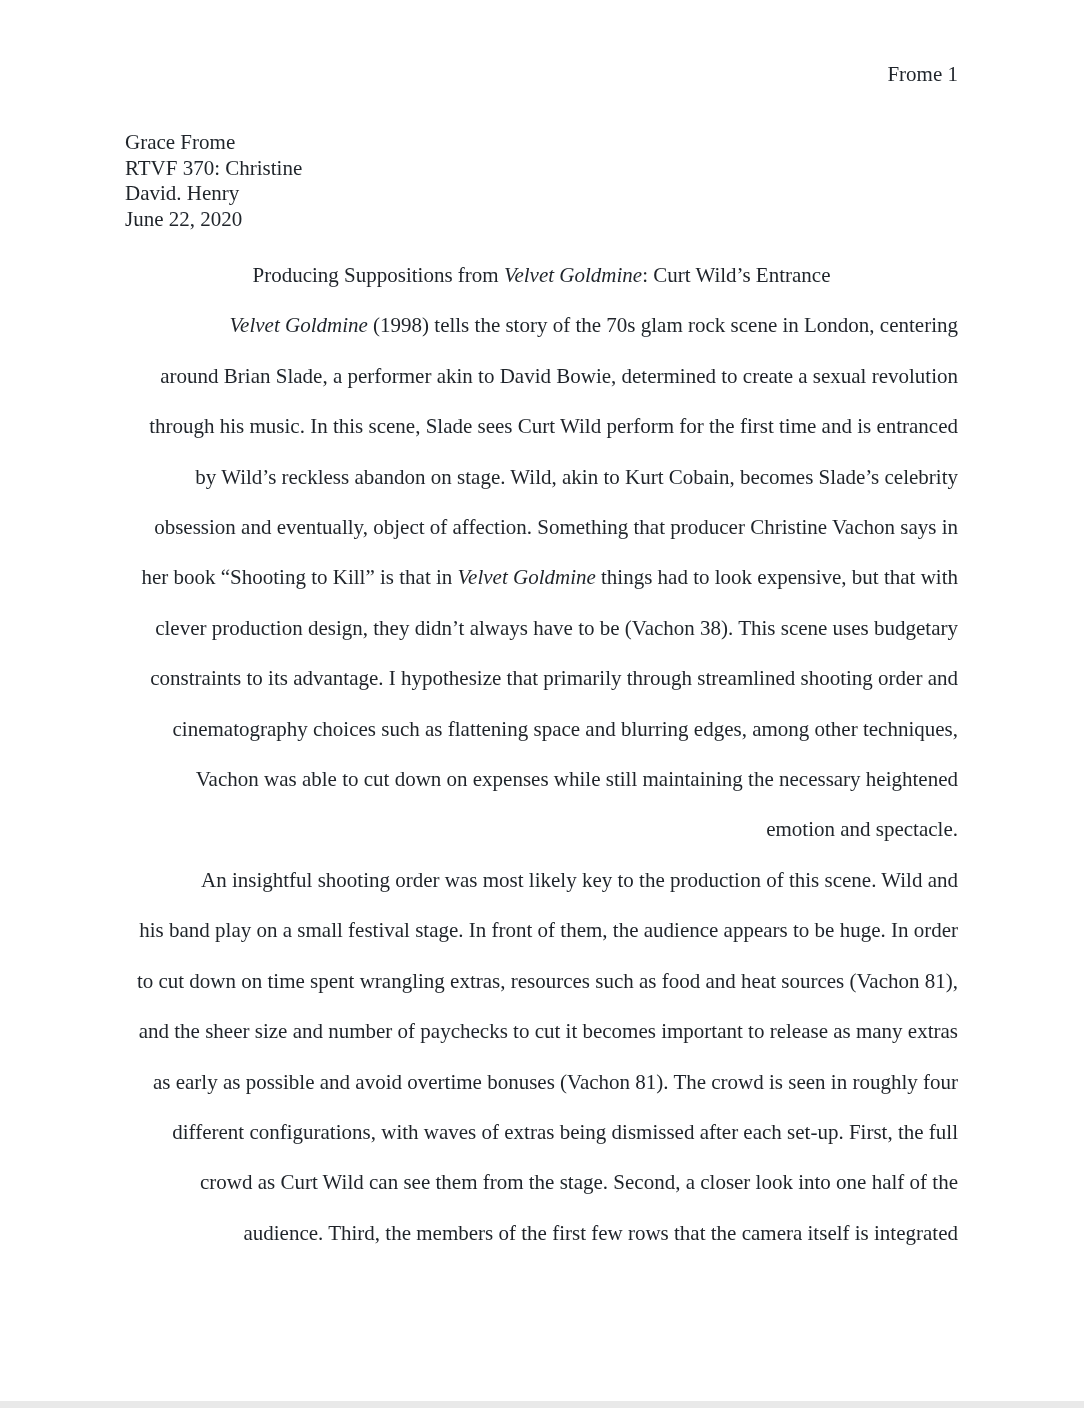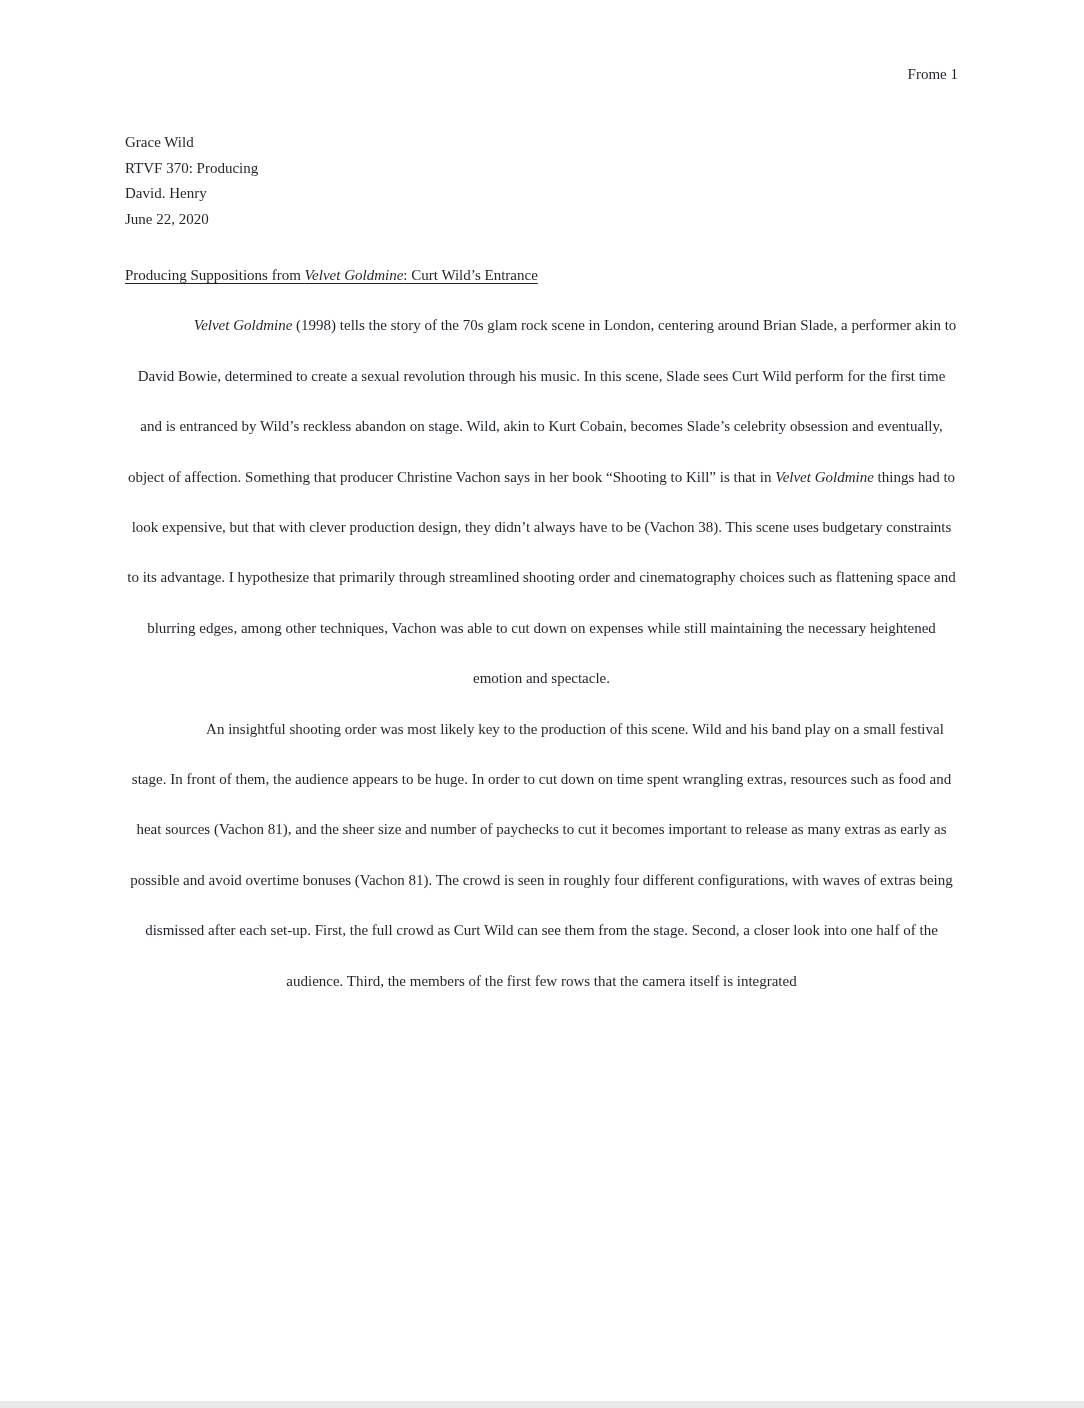--- a/index.html
+++ b/index.html
@@ -14,68 +14,67 @@
     overflow: hidden;
     background: var(--page-bg);
   }
   .page {
     position: relative;
     width: 1084px;
     height: 1408px;
     background: var(--page-bg);
     font-family: "Liberation Serif", "DejaVu Serif", serif;
     color: var(--text-color);
-    font-size: 15px;
+    font-size: 21px;
   }
   .content {
     padding: 62px 126px 0 125px;
   }
   .page-number {
     text-align: right;
     line-height: 25px;
     white-space: pre;
   }
   .student-info {
     margin-top: 43px;
     line-height: 25.5px;
   }
   .student-info div { white-space: pre; }
   .body-block {
     margin-top: 18px;
     line-height: 50.4px;
   }
   .essay-title {
-    text-align: left;
-    text-decoration: underline;
+    text-align: center;
     text-underline-offset: 3px;
   }
   .paragraph {
     text-indent: 67px;
-    text-align: center;
+    text-align: right;
   }
   .page-gap-strip {
     position: absolute;
     left: 0;
     bottom: 0;
     width: 100%;
     height: 7px;
     background: var(--strip-color);
   }
 </style>
 </head>
 <body>
 
 <div class="page">
   <div class="content">
 
     <div class="page-number">Frome 1</div>
 
     <div class="student-info">
-      <div>Grace Wild</div>
-      <div>RTVF 370: Producing</div>
+      <div>Grace Frome</div>
+      <div>RTVF 370: Christine</div>
       <div>David. Henry</div>
       <div>June 22, 2020</div>
     </div>
 
     <div class="body-block">
       <div class="essay-title"><span>Producing Suppositions from </span><i>Velvet Goldmine</i><span>: Curt Wild’s Entrance</span></div>
 
       <div class="paragraph"><i>Velvet Goldmine</i><span> (1998) tells the story of the 70s glam rock scene in London, centering around Brian Slade, a performer akin to David Bowie, determined to create a sexual revolution through his music. In this scene, Slade sees Curt Wild perform for the first time and is entranced by Wild’s reckless abandon on stage. Wild, akin to Kurt Cobain, becomes Slade’s celebrity obsession and eventually, object of affection. Something that producer Christine Vachon says in her book “Shooting to Kill” is that in </span><i>Velvet Goldmine</i><span> things had to look expensive, but that with clever production design, they didn’t always have to be (Vachon 38). This scene uses budgetary constraints to its advantage. I hypothesize that primarily through streamlined shooting order and cinematography choices such as flattening space and blurring edges, among other techniques, Vachon was able to cut down on expenses while still maintaining the necessary heightened emotion and spectacle.</span></div>
 
       <div class="paragraph"><span>An insightful shooting order was most likely key to the production of this scene. Wild and his band play on a small festival stage. In front of them, the audience appears to be huge. In order to cut down on time spent wrangling extras, resources such as food and heat sources (Vachon 81), and the sheer size and number of paychecks to cut it becomes important to release as many extras as early as possible and avoid overtime bonuses (Vachon 81). The crowd is seen in roughly four different configurations, with waves of extras being dismissed after each set-up. First, the full crowd as Curt Wild can see them from the stage. Second, a closer look into one half of the audience. Third, the members of the first few rows that the camera itself is integrated</span></div>

